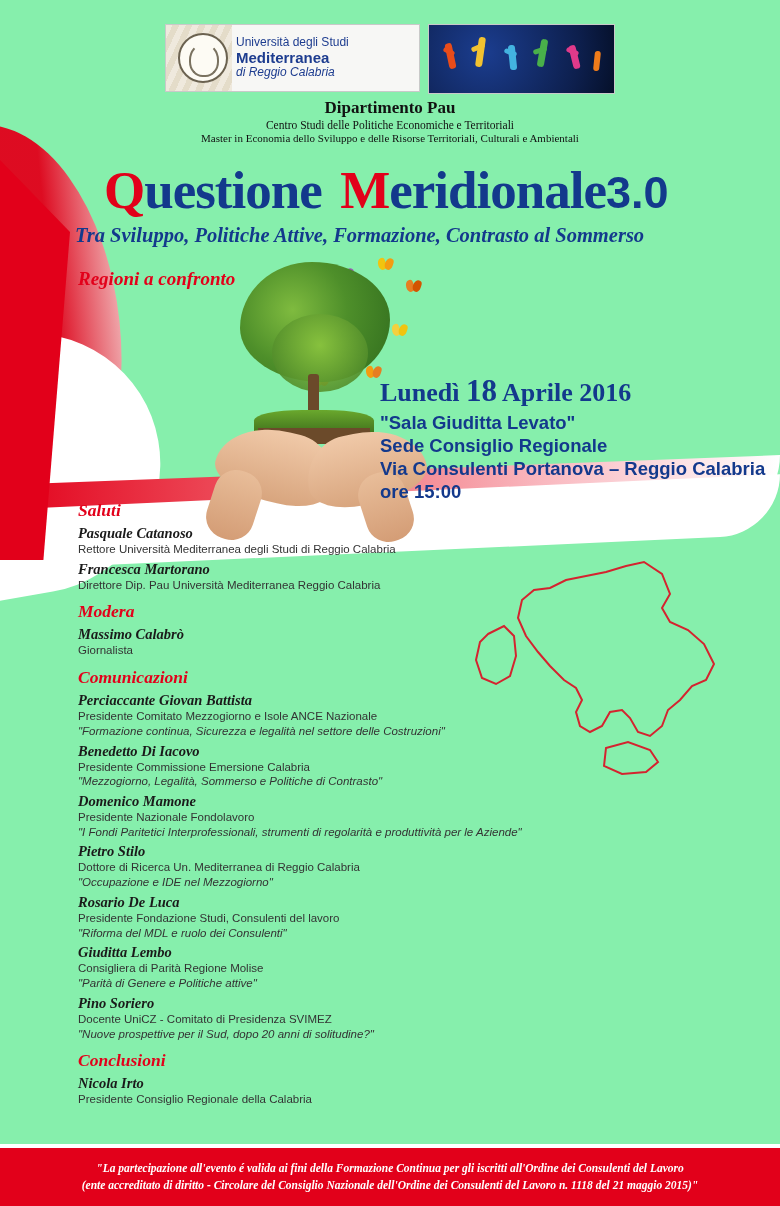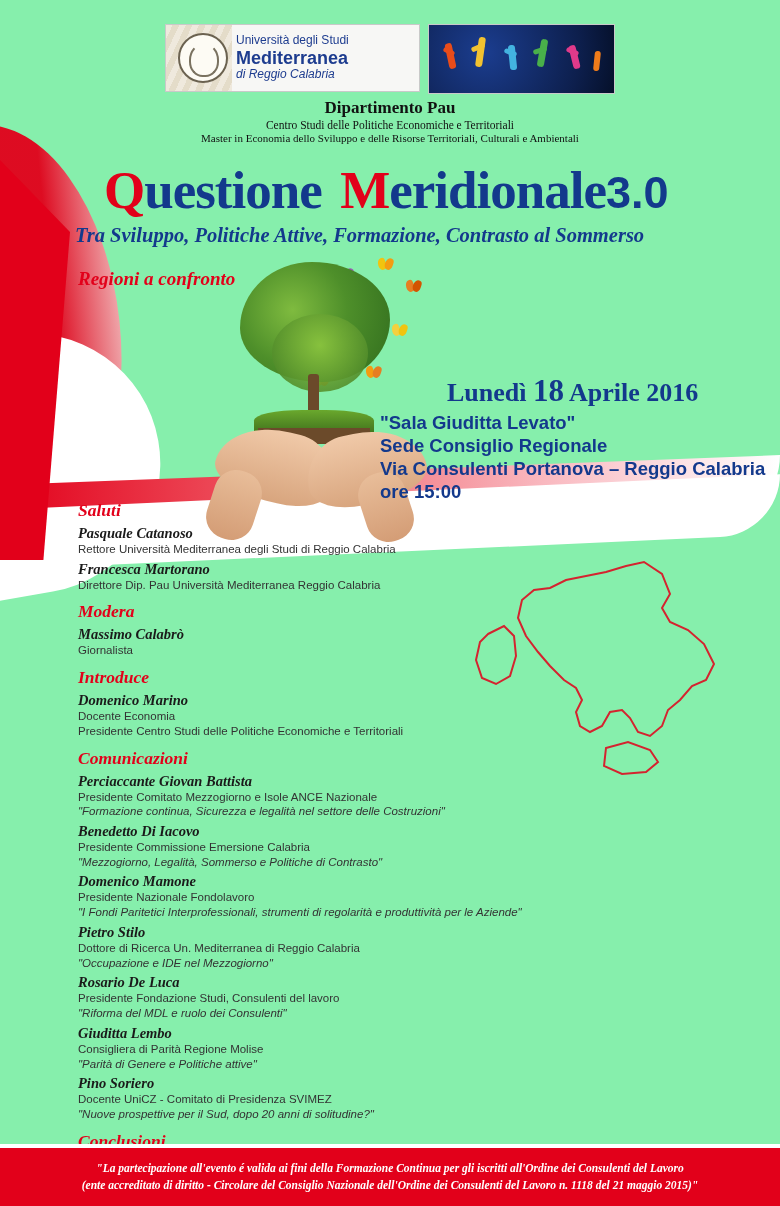--- a/index.html
+++ b/index.html
@@ -52,21 +52,21 @@
   .seal{
     width:46px;height:46px;border-radius:50%;border:2px solid #6b6250;background:#fdfbf4;
     position:relative;z-index:2;margin-left:6px;
   }
   .seal:after{
     content:"";position:absolute;left:9px;top:8px;width:26px;height:30px;border-radius:50% 50% 45% 45%;
     border:2px solid #7a7260;border-top-color:transparent;
   }
   .logo-text{z-index:2;line-height:1.12;color:#1d3c8f;}
   .logo-text .l1{font-size:12px;}
-  .logo-text .l2{font-size:18px;font-weight:bold;}
+  .logo-text .l2{font-size:15px;font-weight:bold;}
   .logo-text .l3{font-size:12px;font-style:italic;}
   .logo-art{
     width:185px;height:68px;margin-left:8px;border:1px solid #c9c9c9;
     background:radial-gradient(circle at 30% 40%,#1b3d8f 0%,#0d1f4d 70%,#05102a 100%);
     position:relative;overflow:hidden;
   }
   .dancer{position:absolute;width:14px;height:30px;}
   .dancer i{position:absolute;display:block;border-radius:3px;}
 
   
@@ -121,21 +121,21 @@
   }
   .wrist.l{left:0px;top:208px;transform:rotate(18deg);}
   .wrist.r{left:152px;top:210px;transform:rotate(-18deg);}
   .bfly{position:absolute;width:16px;height:14px;}
   .bfly i{position:absolute;width:8px;height:12px;border-radius:60% 40% 50% 50%;top:0;}
   .bfly i.a{left:0;transform:rotate(-18deg);}
   .bfly i.b{left:7px;transform:rotate(18deg);}
 
   
   .datebox{position:absolute;left:380px;top:372px;z-index:13;color:#13398c;line-height:1.25;}
-  .datebox .dline1{font-family:"Liberation Serif",serif;font-weight:bold;font-size:26px;text-align:center;}
+  .datebox .dline1{font-family:"Liberation Serif",serif;font-weight:bold;font-size:26px;}
   .datebox .dline1 .big{font-size:31px;}
   .datebox .dline{font-weight:bold;font-size:18.5px;color:#13398c;}
 
   
   .map{position:absolute;left:430px;top:560px;width:320px;height:230px;z-index:6;opacity:.85;}
 
   
   .program{position:absolute;left:78px;top:500px;width:460px;z-index:14;}
   .sect{color:#e2001a;font-weight:bold;font-size:17.5px;font-style:italic;margin-top:9px;margin-bottom:1px;
         font-family:"Liberation Serif",serif;}
@@ -290,28 +290,20 @@
     </div>
 
     <div>
       <div class="sect">Modera</div>
       <div>
         <div class="pname">Massimo Calabrò</div>
         <div class="prole">Giornalista</div>
       </div>
     </div>
 
-    <div>
-      <div class="sect">Introduce</div>
-      <div>
-        <div class="pname">Domenico Marino</div>
-        <div class="prole" style="white-space:pre-line;">Docente Economia
-Presidente Centro Studi delle Politiche Economiche e Territoriali</div>
-      </div>
-    </div>
 
     <div>
       <div class="sect">Comunicazioni</div>
       <div>
         <div class="pname">Perciaccante Giovan Battista</div>
         <div class="prole">Presidente Comitato Mezzogiorno e Isole ANCE Nazionale</div>
         <div class="ptitle">"Formazione continua, Sicurezza e legalità nel settore delle Costruzioni"</div>
       </div>
       <div>
         <div class="pname">Benedetto Di Iacovo</div>

